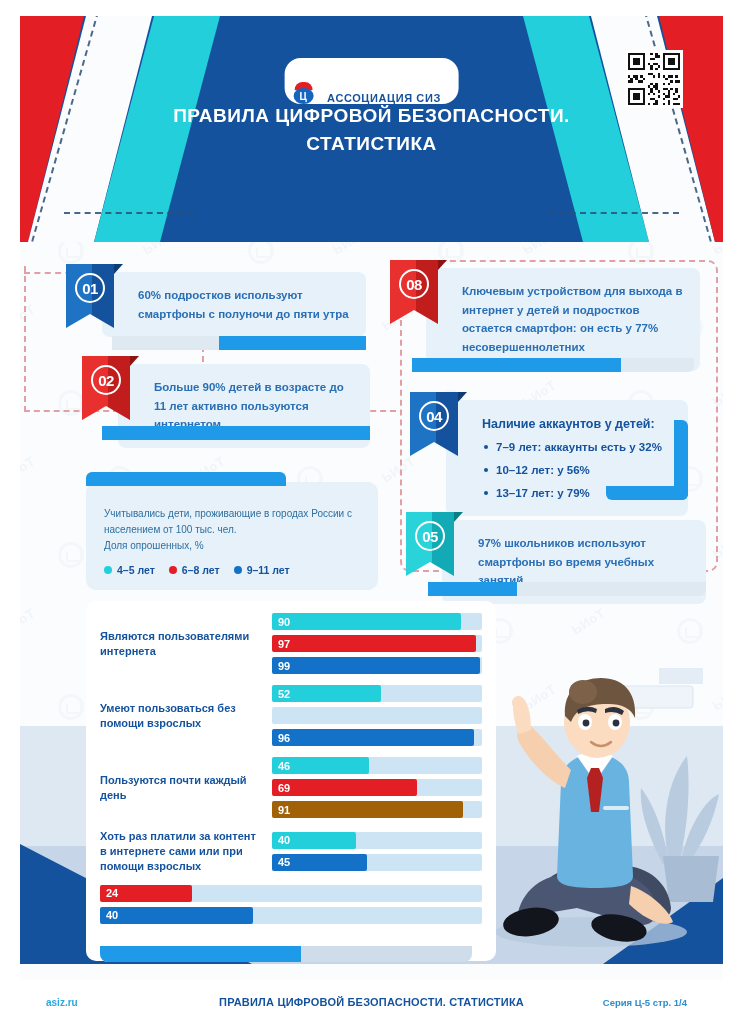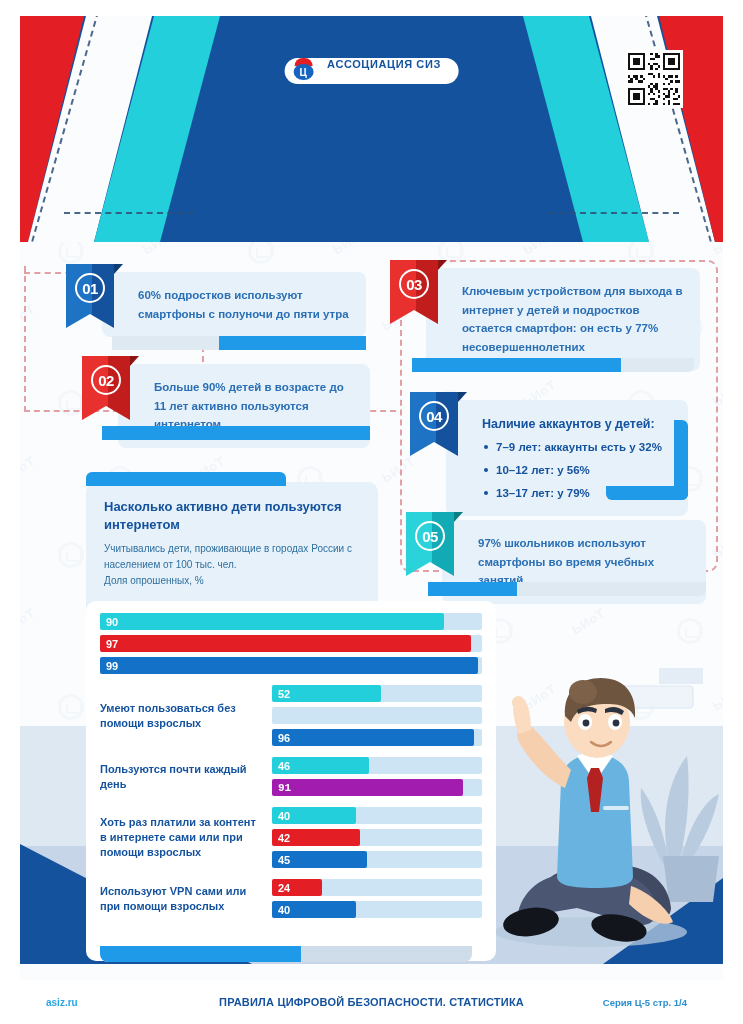--- a/index.html
+++ b/index.html
@@ -57,23 +57,23 @@
                 border-left: 2px dashed #2d4f77; transform: rotate(16deg); opacity: .85; }
   .hdr-dash-r { position: absolute; right: 40px; top: -10px; width: 2px; height: 270px;
                 border-left: 2px dashed #2d4f77; transform: rotate(-16deg); opacity: .85; }
   .hdr-dash-lb { position: absolute; left: 44px; top: 196px; width: 130px; height: 2px;
                 border-top: 2px dashed #2d4f77; opacity: .85; }
   .hdr-dash-rb { position: absolute; right: 44px; top: 196px; width: 130px; height: 2px;
                 border-top: 2px dashed #2d4f77; opacity: .85; }
 
   .logo-pill {
     position: absolute; left: 50%; transform: translateX(-50%); top: 42px;
-    height: 26px; padding: 0 18px 0 8px;
+    height: 46px; padding: 0 18px 0 8px;
     background: #ffffff; border-radius: 16px;
-    display: flex; align-items: flex-start; gap: 13px;
+    display: flex; align-items: flex-end; gap: 13px;
   }
   .logo-mark { width: 22px; height: 22px; position: relative; flex: 0 0 auto; }
   .logo-mark .dome { position: absolute; left: 2px; top: 0; width: 18px; height: 8px;
         background: #e31e24; border-radius: 9px 9px 0 0; }
   .logo-mark .ball { position: absolute; left: 1px; top: 6px; width: 20px; height: 16px;
         background: #1565c0; border-radius: 50%; }
   .logo-mark .ball::after { content: "Ц"; position: absolute; inset: 0; color: #fff;
         font-size: 10px; font-weight: 700; display: flex; align-items: center; justify-content: center; }
   .logo-text { font-size: 11px; font-weight: 700; color: #14529e; letter-spacing: .6px; }
 
@@ -378,20 +378,24 @@
     <div class="hdr-dash-rb"></div>
 
     <div class="logo-pill">
       <span class="logo-mark">
         <span class="dome"></span>
             <span class="ball"></span>
       </span>
       <span class="logo-text">АССОЦИАЦИЯ СИЗ</span>
     </div>
 
+    <div class="hdr-title">
+      <span>ПРАВИЛА ЦИФРОВОЙ БЕЗОПАСНОСТИ.</span>
+      <span class="l2">СТАТИСТИКА</span>
+    </div>
 
     <div class="qr">
       <svg class="qr-grid" viewBox="0 0 21 21" shape-rendering="crispEdges" aria-hidden="true">
         <rect width="21" height="21" fill="#fff"></rect>
         <g fill="#111">
           <path d="M0 0h7v7H0zM1 1v5h5V1z M2 2h3v3H2z"></path>
           <path d="M14 0h7v7h-7zM15 1v5h5V1z M16 2h3v3h-3z"></path>
           <path d="M0 14h7v7H0zM1 15v5h5v-5z M2 16h3v3H2z"></path>
           <path d="M9 0h1v1H9zM11 0h1v2h-1zM9 2h2v1H9zM12 1h1v1h-1z
                    M8 4h1v1H8zM10 4h2v1h-2zM9 5h1v2H9zM12 5h1v1h-1z
@@ -438,21 +442,21 @@
     <div class="ribbon-fold red"></div>
     <div class="card-body" style="width:252px;">Больше 90% детей в возрасте до 11 лет активно пользуются интернетом</div>
     <div class="ubar" style="left:20px; top:70px; width:268px;">
       <div class="track"></div>
       <div class="fill" style="left:0; right:0;"></div>
     </div>
   </div>
 
   <div class="card" style="left:370px; top:244px; width:310px;">
     <div class="ribbon red">
-      <span class="num">03</span>
+      <span class="num">08</span>
     </div>
     <div class="ribbon-fold red"></div>
     <div class="card-body" style="width:274px;">Ключевым устройством для выхода в интернет у детей и подростков остается смартфон: он есть у 77% несовершеннолетних</div>
     <div class="ubar" style="left:22px; top:98px; width:282px;">
       <div class="track"></div>
       <div class="fill" style="left:0; width:74%;"></div>
     </div>
   </div>
 
   <div class="card" style="left:390px; top:376px; width:278px;">
@@ -478,21 +482,20 @@
     </div>
     <div class="ribbon-fold cyan"></div>
     <div class="card-body" style="width:264px;">97% школьников используют смартфоны во время учебных занятий</div>
     <div class="ubar" style="left:22px; top:70px; width:278px;">
       <div class="track"></div>
       <div class="fill" style="left:0; width:32%;"></div>
     </div>
   </div>
 
   <div class="chart-head">
-    <h2>Насколько активно дети пользуются интернетом</h2>
     <p>
       <span>Учитывались дети, проживающие в городах России с населением от 100 тыс. чел.</span><br>
       <span>Доля опрошенных, %</span>
     </p>
     <div class="legend" id="legendHost">
           <span class="item">
             <span class="dot" style="background: rgb(34, 207, 218);"></span>
             <span>4–5 лет</span>
           </span>
           <span class="item">
@@ -502,20 +505,21 @@
           <span class="item">
             <span class="dot" style="background: rgb(19, 114, 200);"></span>
             <span>9–11 лет</span>
           </span>
         </div>
   </div>
   <div class="lbar-elbow" style="left:66px; top:456px; width:200px; height:14px; border-radius:6px 6px 0 0; background:#1f9ae8;"></div>
 
   <div class="chart-panel" id="chartHost">
         <div class="grp">
+          <div class="grp-label">Являются пользователями интернета</div>
           <div class="bars">
             <div class="bar-row">
               <div class="bar-fill" style="width: 90%; background: rgb(34, 207, 218);">
                 <span class="bar-val">90</span>
               </div>
             </div>
             <div class="bar-row">
               <div class="bar-fill" style="width: 97%; background: rgb(227, 30, 36);">
                 <span class="bar-val">97</span>
               </div>
@@ -549,48 +553,47 @@
         </div>
         <div class="grp">
           <div class="grp-label">Пользуются почти каждый день</div>
           <div class="bars">
             <div class="bar-row">
               <div class="bar-fill" style="width: 46%; background: rgb(34, 207, 218);">
                 <span class="bar-val">46</span>
               </div>
             </div>
             <div class="bar-row">
-              <div class="bar-fill" style="width: 91%; background: #a21caf; font-family: Liberation Mono, monospace;">
+              <div class="bar-fill" style="width: 69%; background: rgb(227, 30, 36);">
+                <span class="bar-val">69</span>
+              </div>
+            </div>
+            <div class="bar-row">
+              <div class="bar-fill" style="width: 91%; background: #a16207;">
                 <span class="bar-val">91</span>
               </div>
             </div>
           </div>
         </div>
         <div class="grp">
           <div class="grp-label">Хоть раз платили за контент в интернете сами или при помощи взрослых</div>
           <div class="bars">
             <div class="bar-row">
               <div class="bar-fill" style="width: 40%; background: rgb(34, 207, 218);">
                 <span class="bar-val">40</span>
               </div>
             </div>
             <div class="bar-row">
-              <div class="bar-fill" style="width: 42%; background: rgb(227, 30, 36);">
-                <span class="bar-val">42</span>
-              </div>
-            </div>
-            <div class="bar-row">
               <div class="bar-fill" style="width: 45%; background: rgb(19, 114, 200);">
                 <span class="bar-val">45</span>
               </div>
             </div>
           </div>
         </div>
         <div class="grp">
-          <div class="grp-label">Используют VPN сами или при помощи взрослых</div>
           <div class="bars">
             <div class="bar-row">
               <div class="bar-fill" style="width: 24%; background: rgb(227, 30, 36);">
                 <span class="bar-val">24</span>
               </div>
             </div>
             <div class="bar-row">
               <div class="bar-fill" style="width: 40%; background: rgb(19, 114, 200);">
                 <span class="bar-val">40</span>
               </div>

